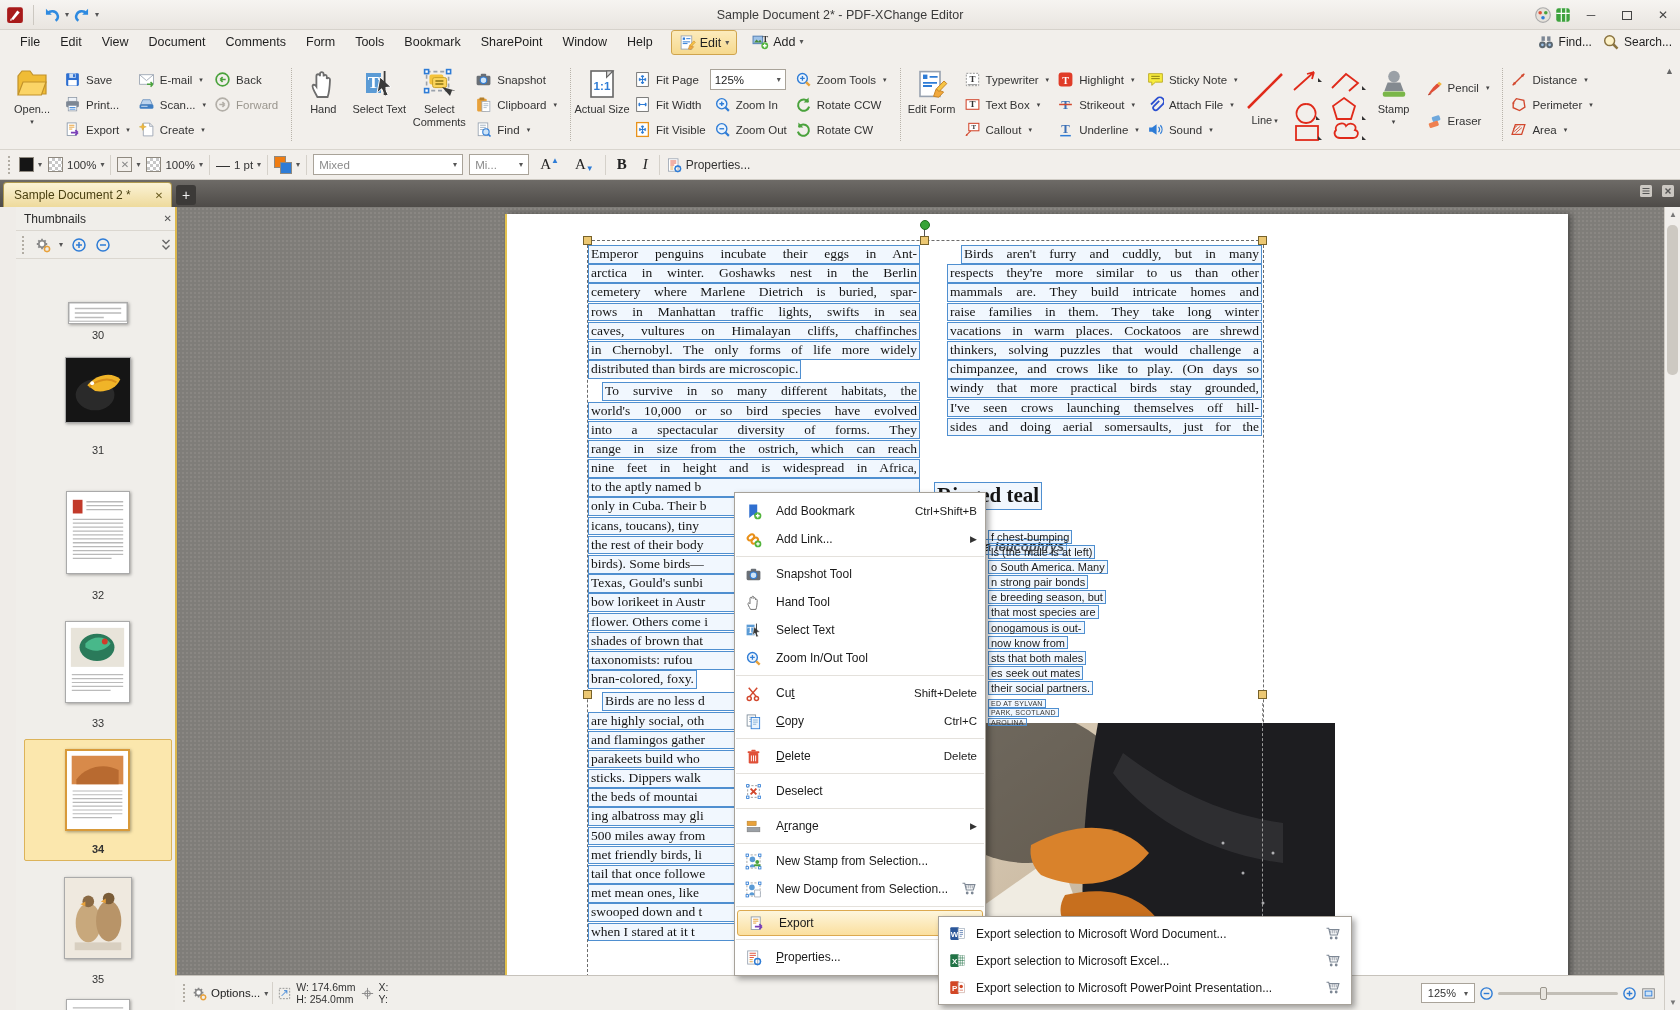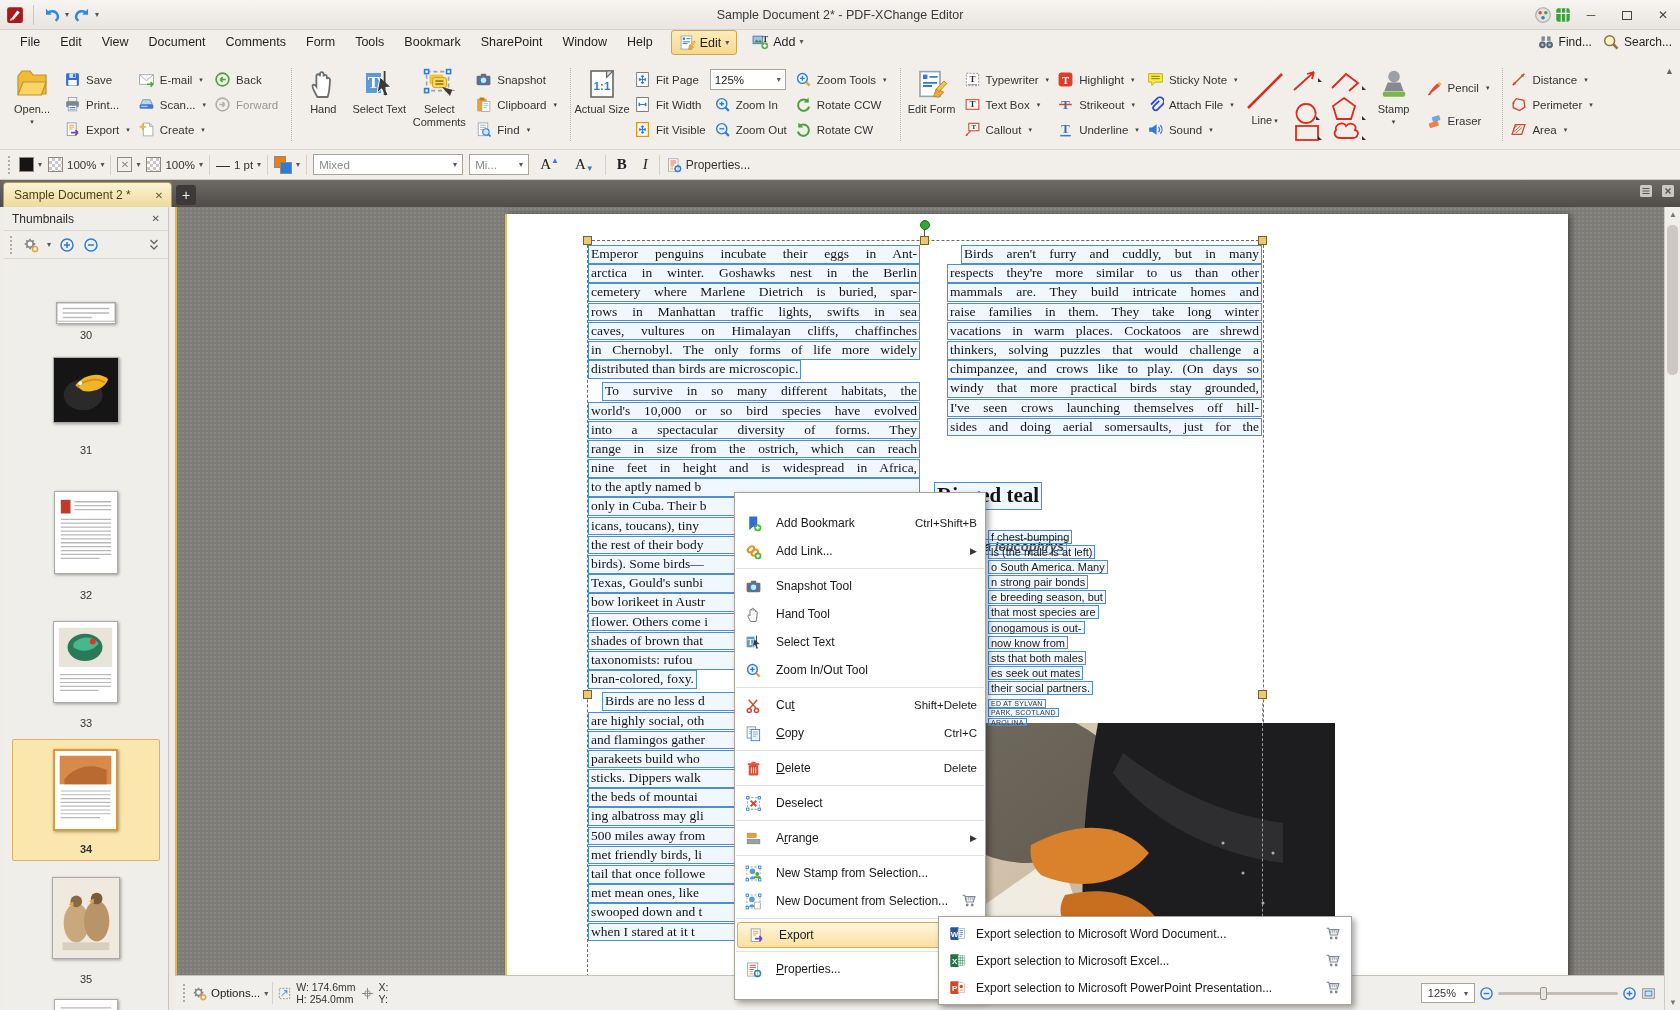--- a/index.html
+++ b/index.html
@@ -47,21 +47,21 @@
 .fbsep{width:1px;height:20px;background:#d5d1ca}
 .fontbtn{font-family:"Liberation Serif",serif;font-size:15px;color:#222;padding:0 5px}
 
 #tabbar{left:0;top:180px;width:1680px;height:27px;background:linear-gradient(#6e6b67,#4e4b48);display:flex;align-items:flex-end}
 .tab-active{margin-left:3px;height:25px;display:flex;align-items:center;gap:24px;padding:0 8px 0 10px;background:linear-gradient(#fbf3d6,#eeda9c);border:1px solid #b09a50;border-bottom:none;border-radius:4px 4px 0 0;font-size:12px;color:#4a4012}
 .tab-x{font-size:10px;color:#6a5c20}
 .tab-add{width:20px;height:20px;margin:0 0 2px 4px;background:#3c3a38;border-radius:3px;color:#f0f0f0;font-size:14px;display:flex;align-items:center;justify-content:center}
 #tabbar-right{position:absolute;right:4px;top:183px;display:flex;gap:6px}
 .tbr-ico{width:16px;height:16px;opacity:.9}
 
-#thumbpanel{left:4px;top:207px;width:165px;height:803px;background:#f0eeea;border-right:1px solid #c9c5be}
+#thumbpanel{left:16px;top:207px;width:165px;height:803px;background:#f0eeea;border-right:1px solid #c9c5be}
 #tp-head{height:24px;display:flex;align-items:center;justify-content:space-between;padding:0 8px;font-size:12px;color:#2a2a2a;border-bottom:1px solid #dbd7d0}
 #tp-tools{height:28px;display:flex;align-items:center;gap:8px;padding:0 6px;border-bottom:1px solid #dbd7d0}
 .tpico{width:16px;height:16px}
 .thumb-num{position:absolute;width:100%;text-align:center;font-size:11px;color:#333}
 .thumb-box{position:absolute;background:#fff;box-shadow:1px 1px 3px rgba(0,0,0,.35);border:1px solid #aaa}
 .thumb-sel-band{position:absolute;left:8px;width:148px;background:#fbe7ad;border:1px solid #dcb35a;border-radius:2px}
 
 #docarea{left:175px;top:207px;width:1489px;height:803px;background:#7f7d79;background-image:radial-gradient(#8a8783 1px,transparent 1px);background-size:4px 4px;border-left:2px solid #dcb84e;overflow:hidden}
 #page{position:absolute;left:328px;top:7px;width:1063px;height:796px;background:#fff;border-left:2px solid #e2c14e;box-shadow:3px 0 6px rgba(0,0,0,.4)}
 
@@ -70,21 +70,21 @@
 .tl.fit{width:fit-content;max-width:100%}
 .col{display:flex;flex-direction:column;gap:.6px}
 .pgap{margin-top:3px}
 .ind{margin-left:14px;width:calc(100% - 14px)}
 .cl{border:1px solid #4f8fd0;background:rgba(203,226,250,.28);height:13.8px;line-height:12px;font-size:11px;color:#1a1a1a;padding:0 2px;white-space:nowrap;width:fit-content;margin-bottom:1.3px;font-family:"Liberation Sans",sans-serif}
 .cr{border:1px solid #4f8fd0;background:rgba(203,226,250,.28);height:8.8px;line-height:7px;font-size:7px;letter-spacing:.3px;color:#333;padding:0 2px;white-space:nowrap;width:fit-content;margin-bottom:.5px}
 .selrect{border:1px dashed #6b6b6b;border-bottom:none}
 .handle{position:absolute;width:9px;height:9px;background:#ecc873;border:1px solid #77622a}
 .ghandle{position:absolute;width:10px;height:10px;border-radius:50%;background:#37a437;border:1px solid #1e6e1e}
 
-#ctxmenu{left:734px;top:492px;width:252px;background:#fff;border:1px solid #a7a29a;box-shadow:3px 3px 6px rgba(0,0,0,.35);padding:16px 0;z-index:50}
+#ctxmenu{left:734px;top:492px;width:252px;background:#fff;border:1px solid #a7a29a;box-shadow:3px 3px 6px rgba(0,0,0,.35);padding:4px 0;z-index:50}
 .mi-row{height:28px;display:flex;align-items:center;padding:0 8px 0 10px;font-size:12px;color:#1a1a1a;position:relative}
 .mi-ic{width:17px;height:17px;margin-right:14px;flex:0 0 auto}
 .mi-lab{flex:1 1 auto;white-space:nowrap}
 .mi-sc{color:#1a1a1a;font-size:11.5px;}
 .mi-arrow{font-size:9px;color:#333;margin-left:8px}
 .mi-sep{height:1px;background:#e4e1dc;margin:3px 1px}
 .mi-hl{margin:0 2px;border:1px solid #dca94f;border-radius:3px;background:linear-gradient(#fdf6dd,#fbdf9e);height:26px}
 .mi-cart{width:16px;height:16px;margin-left:6px}
 
 #submenu{left:938px;top:916px;width:414px;background:#fff;border:1px solid #a7a29a;box-shadow:3px 3px 6px rgba(0,0,0,.35);padding:3px 0;z-index:51}

